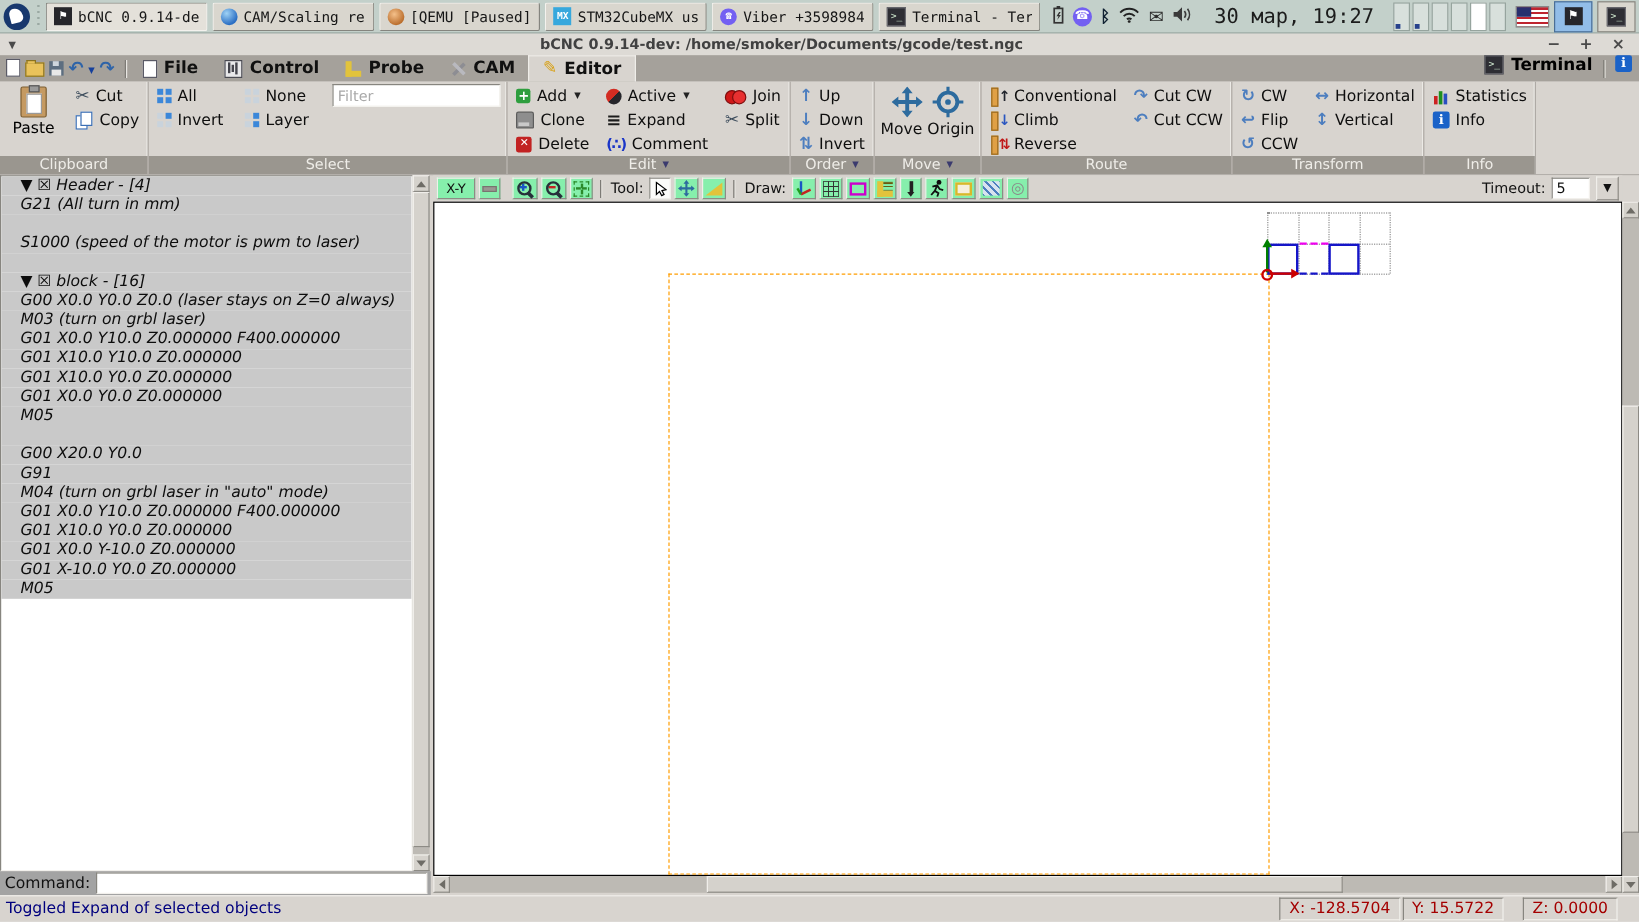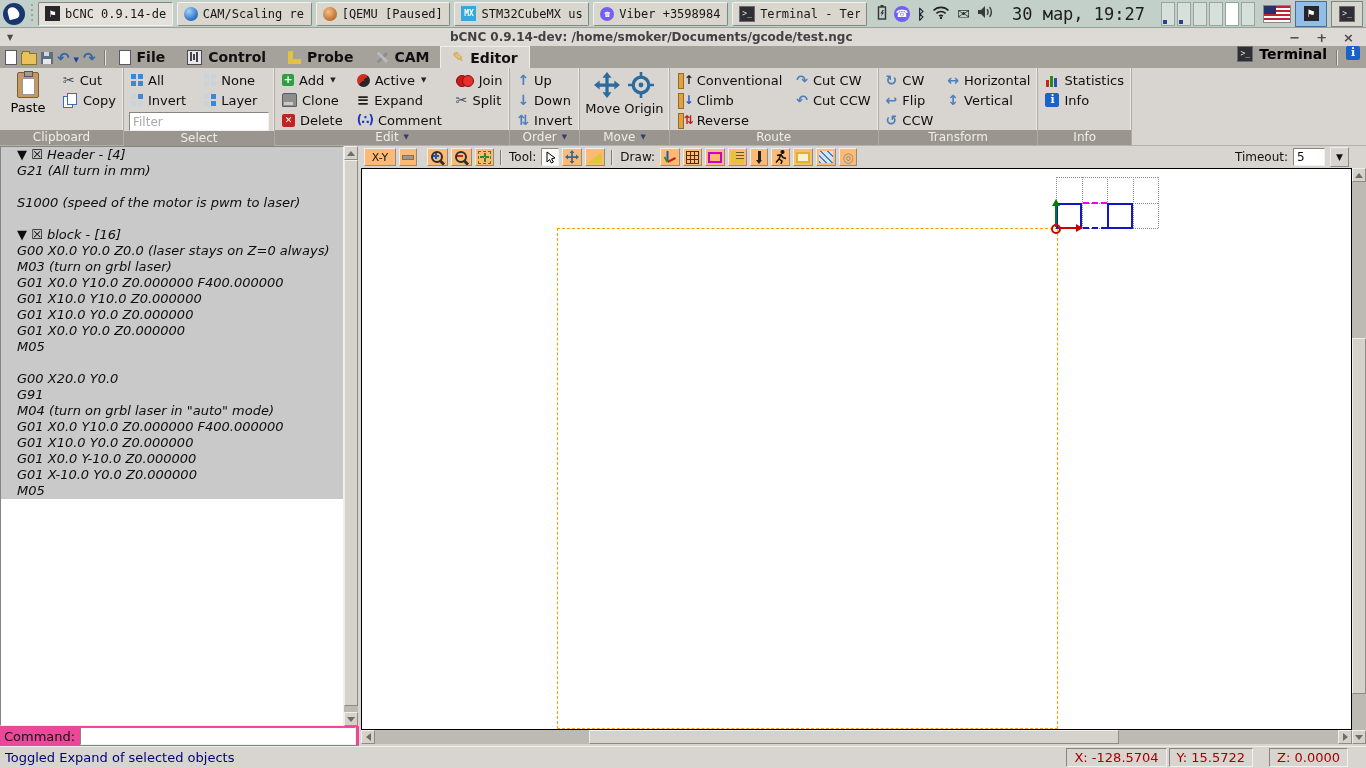--- a/index.html
+++ b/index.html
@@ -166,21 +166,21 @@
   .conventional-icon::after{content:"↑";color:#20242c;}
   .climb-icon::after{content:"↓";color:#2a56c0;}
   .reverse-icon::after{content:"⇅";color:#c01818;}
   .statistics-icon{width:14px;height:13px;
     background-image:linear-gradient(#cc2222,#cc2222),linear-gradient(#1f8e1f,#1f8e1f),linear-gradient(#2a4ec0,#2a4ec0);
     background-size:3px 7px,3px 11px,3px 9px;background-position:1px bottom,5px bottom,9px bottom;background-repeat:no-repeat;}
 
   
   .ctoolbar{position:absolute;left:361px;top:146px;width:991px;height:22px;background:#d8d4cf;
     display:flex;align-items:center;gap:3px;padding:0 3px;box-sizing:border-box;}
-  .tbtn{height:18px;min-width:18px;box-sizing:border-box;background:#fdba74;border:1px solid;
+  .tbtn{height:18px;min-width:18px;box-sizing:border-box;background:#86efac;border:1px solid;
     border-color:#f0eeea #8d8b85 #8d8b85 #f0eeea;display:inline-flex;align-items:center;justify-content:center;
     font-size:11px;color:#111;padding:0 2px;}
   .tbtn.sunken{border-color:#8d8b85 #f0eeea #f0eeea #8d8b85;background:#fbfbf9;}
   .tlabel{font-size:12px;color:#111;padding:0 2px;}
   .mini-bar{width:10px;height:3px;background:#9a9892;border:1px solid #77756f;}
   .mag{width:15px;height:15px;position:relative;display:inline-block;}
   .mag::before{content:"";position:absolute;left:1px;top:1px;width:8px;height:8px;border:2px solid #26303a;border-radius:50%;}
   .mag::after{content:"";position:absolute;right:0;bottom:1px;width:6px;height:2.5px;background:#26303a;transform:rotate(45deg);}
   .zoom-in-icon{background:linear-gradient(#1a56c4,#1a56c4) 5px 3.5px/2px 6px no-repeat,linear-gradient(#1a56c4,#1a56c4) 3px 5.5px/6px 2px no-repeat;}
   .zoom-out-icon{background:linear-gradient(#c42222,#c42222) 3px 5.5px/6px 2px no-repeat;}
@@ -216,21 +216,21 @@
   .sb-btn{position:absolute;width:14px;height:14px;background:#d5d2cc;border:1px solid;
     border-color:#f0eeea #8d8b85 #8d8b85 #f0eeea;box-sizing:border-box;display:flex;align-items:center;justify-content:center;}
   .sb-thumb{position:absolute;background:#d5d2cc;border:1px solid;border-color:#f0eeea #8d8b85 #8d8b85 #f0eeea;box-sizing:border-box;}
   .tri{width:0;height:0;}
   .tri.up{border-left:4px solid transparent;border-right:4px solid transparent;border-bottom:5px solid #6e6c66;}
   .tri.down{border-left:4px solid transparent;border-right:4px solid transparent;border-top:5px solid #6e6c66;}
   .tri.left{border-top:4px solid transparent;border-bottom:4px solid transparent;border-right:5px solid #6e6c66;}
   .tri.right{border-top:4px solid transparent;border-bottom:4px solid transparent;border-left:5px solid #6e6c66;}
 
   
-  .cmdrow{position:absolute;left:0;top:726px;width:359px;height:20px;background:#ec4899;
+  .cmdrow{position:absolute;left:0;top:726px;width:359px;height:20px;background:#a3a3a3;
     display:flex;align-items:center;gap:5px;padding-left:4px;box-sizing:border-box;}
   .cmd-label{font-size:13px;color:#111;}
   .cmd-input{flex:1;height:16px;margin-right:3px;background:#fff;border:1px solid;
     border-color:#87857f #f2f0ec #f2f0ec #87857f;font-size:12px;padding:0 3px;font-family:"DejaVu Sans",sans-serif;}
 
   
   .canvas{position:absolute;left:361px;top:168px;width:991px;height:562px;background:#fff;
     border:1px solid #000;box-sizing:border-box;overflow:hidden;}
   .ov{position:absolute;}
 
@@ -394,21 +394,21 @@
               <span>Copy</span>
             </div>
           </div>
         </div>
         <div class="rgroup-label">
           <span>Clipboard</span>
         </div>
       </div>
       <div class="rgroup">
         <div class="rgroup-body">
-          <div style="display: flex; flex-direction: column; gap: 2px;">
+          <div style="display: flex; gap: 18px;">
             <div style="display: flex; gap: 14px;">
               <div class="rcol">
                 <div class="ritem">
                   <span class="ic select-all-icon sel-ic"></span>
                   <span>All</span>
                 </div>
                 <div class="ritem">
                   <span class="ic select-invert-icon sel-ic"></span>
                   <span>Invert</span>
                 </div>

